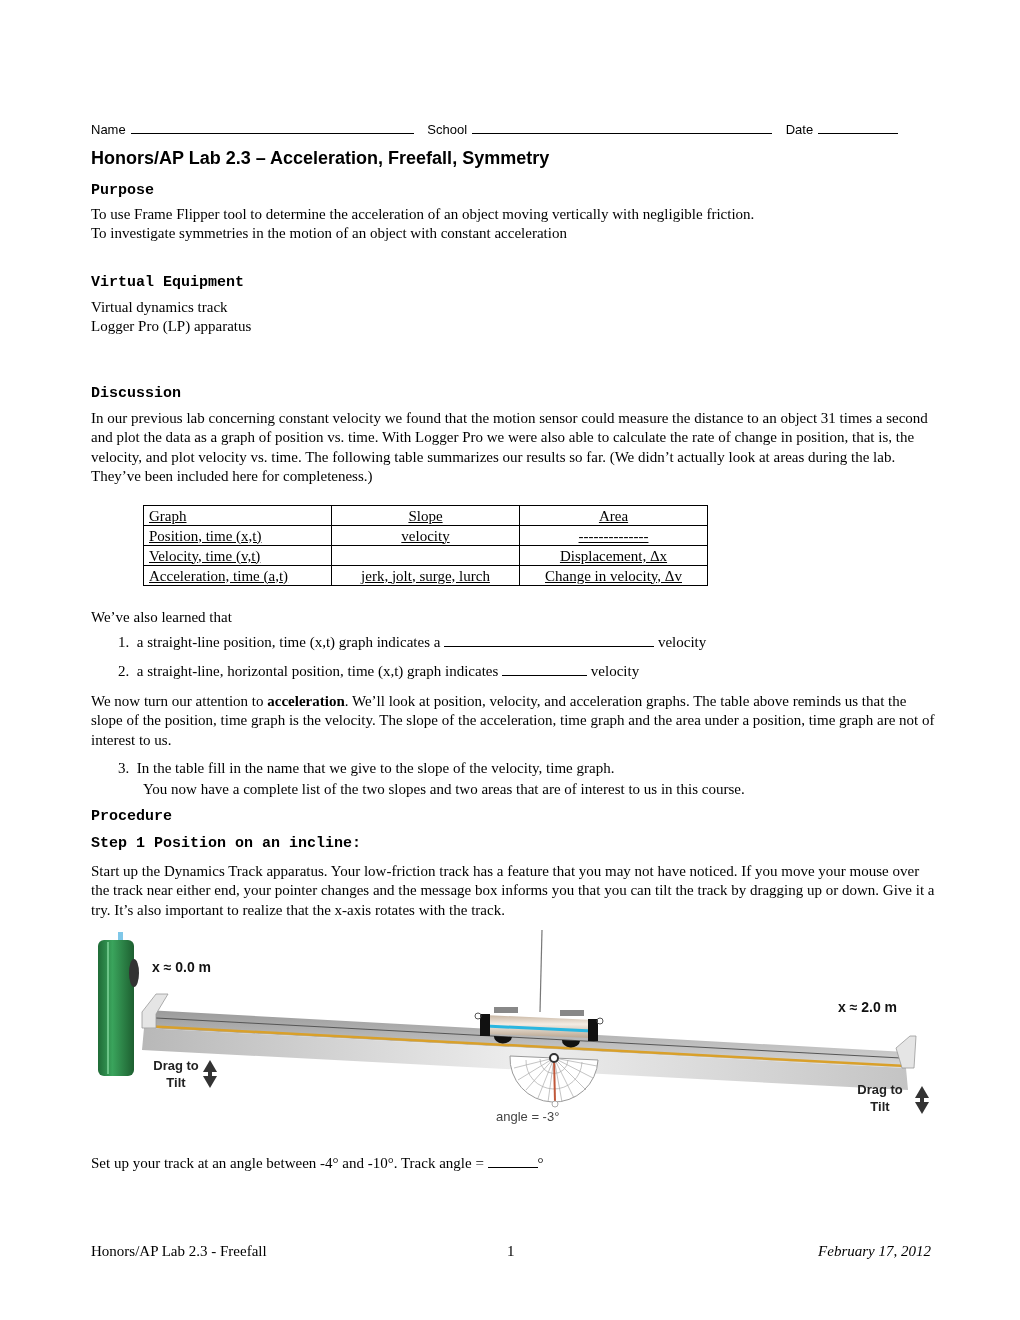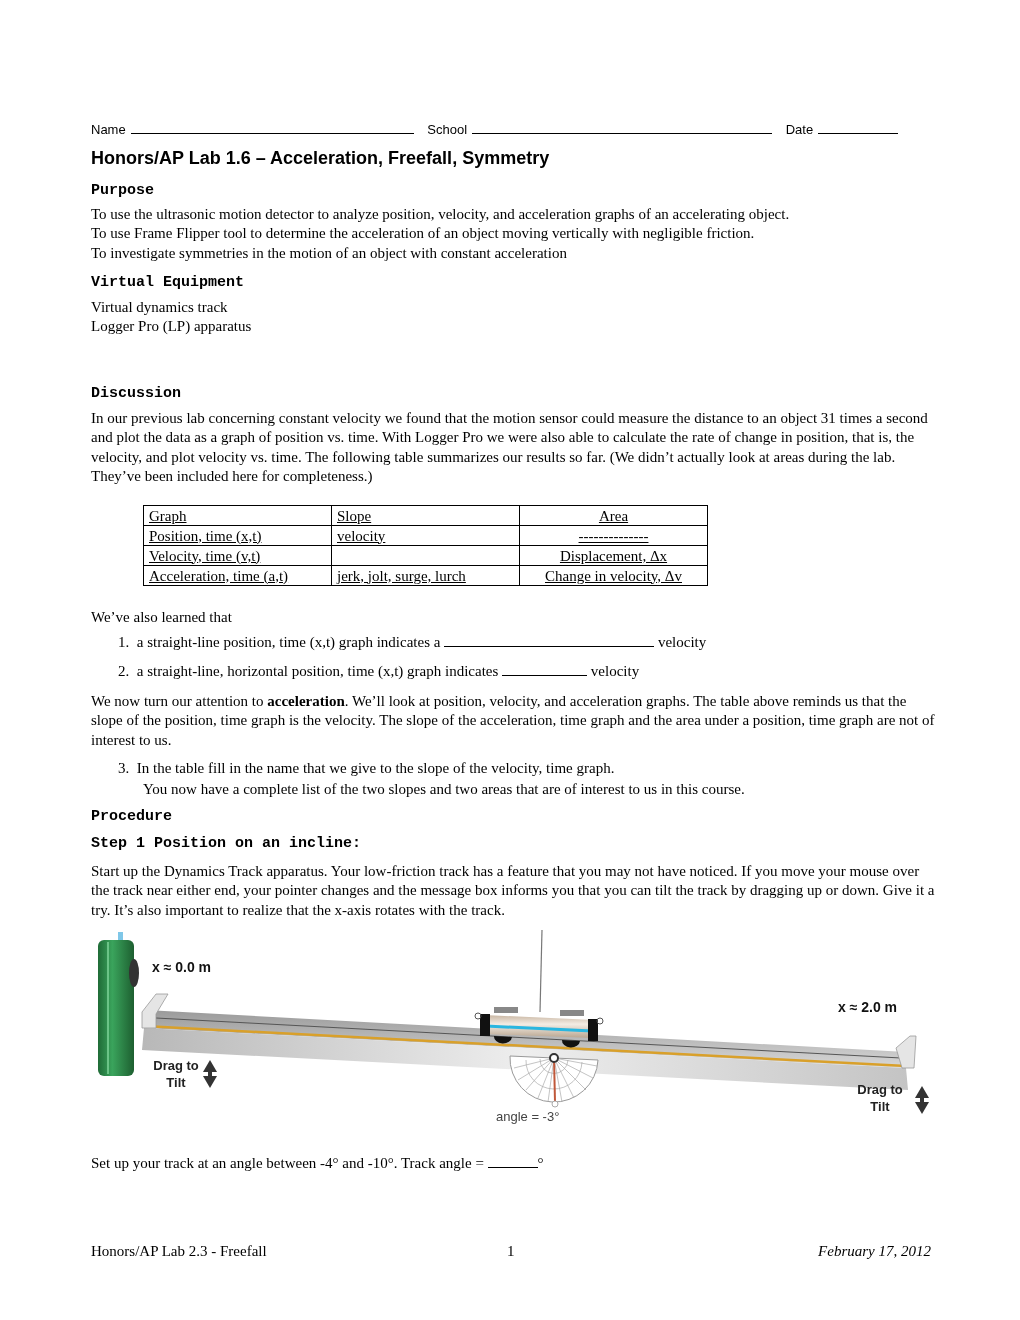--- a/index.html
+++ b/index.html
@@ -6,46 +6,45 @@
   body { width:1020px; height:1320px; position:relative; overflow:hidden; color:#000; }
   .page { position:absolute; left:91px; top:0; width:840px; }
   .header-line { position:absolute; top:121px; left:0; font-size:13px; font-family:"Liberation Sans", sans-serif; white-space:nowrap; }
   .header-line .blank { display:inline-block; border-bottom:1px solid #000; height:12px; vertical-align:baseline; margin:0 10px 0 5px; }
   .title { position:absolute; top:148px; left:0; font-family:"Liberation Sans", sans-serif; font-weight:bold; font-size:18px; }
   .h { position:absolute; left:0; font-family:Liberation Mono, monospace; font-weight:bold; font-size:15px; }
   .p { position:absolute; left:0; width:845px; font-family:"Liberation Serif", serif; font-size:15px; line-height:19.3px; }
   table.summary { position:absolute; top:505px; left:52px; border-collapse:collapse; font-family:"Liberation Serif", serif; font-size:15px; }
   table.summary td { border:1.5px solid #000; padding:0 5px; height:19px; line-height:18px;text-decoration:underline; }
   table.summary td.c1 { width:177px; text-align:left; }
-  table.summary td.c2 { width:177px; text-align:left; }
+  table.summary td.c2 { width:177px; text-align:center; }
   table.summary td.c3 { width:177px; text-align:center; }
   .blank-line { display:inline-block; border-bottom:1.5px solid #000; vertical-align:baseline; height:12px; }
   .li { position:absolute; left:0; font-family:"Liberation Serif", serif; font-size:15px; white-space:nowrap; }
   .figure { position:absolute; left:96px; top:928px; width:840px; height:200px; }
   .footer { position:absolute; top:1243px; left:91px; width:840px; font-family:"Liberation Serif", serif; font-size:15px; }
   .footer .l { position:absolute; left:0; }
   .footer .c { position:absolute; left:416px; }
   .footer .r { position:absolute; right:0;font-style:italic; }
 </style>
 </head>
 <body>
 
 <div class="page">
 
   <div class="header-line">
     <span>Name</span><span class="blank" style="width:283px"></span>
     <span>School</span><span class="blank" style="width:300px"></span>
     <span>Date</span><span class="blank" style="width:80px;margin-right:0"></span>
   </div>
 
-  <div class="title">Honors/AP Lab 1.6 – Acceleration, Freefall, Symmetry</div>
+  <div class="title">Honors/AP Lab 2.3 – Acceleration, Freefall, Symmetry</div>
 
   <div class="h" style="top:182px">Purpose</div>
   <div class="p" style="top:205px">
-    <div>To use the ultrasonic motion detector to analyze position, velocity, and acceleration graphs of an accelerating object.</div>
     <div>To use Frame Flipper tool to determine the acceleration of an object moving vertically with negligible friction.</div>
     <div>To investigate symmetries in the motion of an object with constant acceleration</div>
   </div>
 
   <div class="h" style="top:274px">Virtual Equipment</div>
   <div class="p" style="top:298px">
     <div>Virtual dynamics track</div>
     <div>Logger Pro (LP) apparatus</div>
   </div>
 

